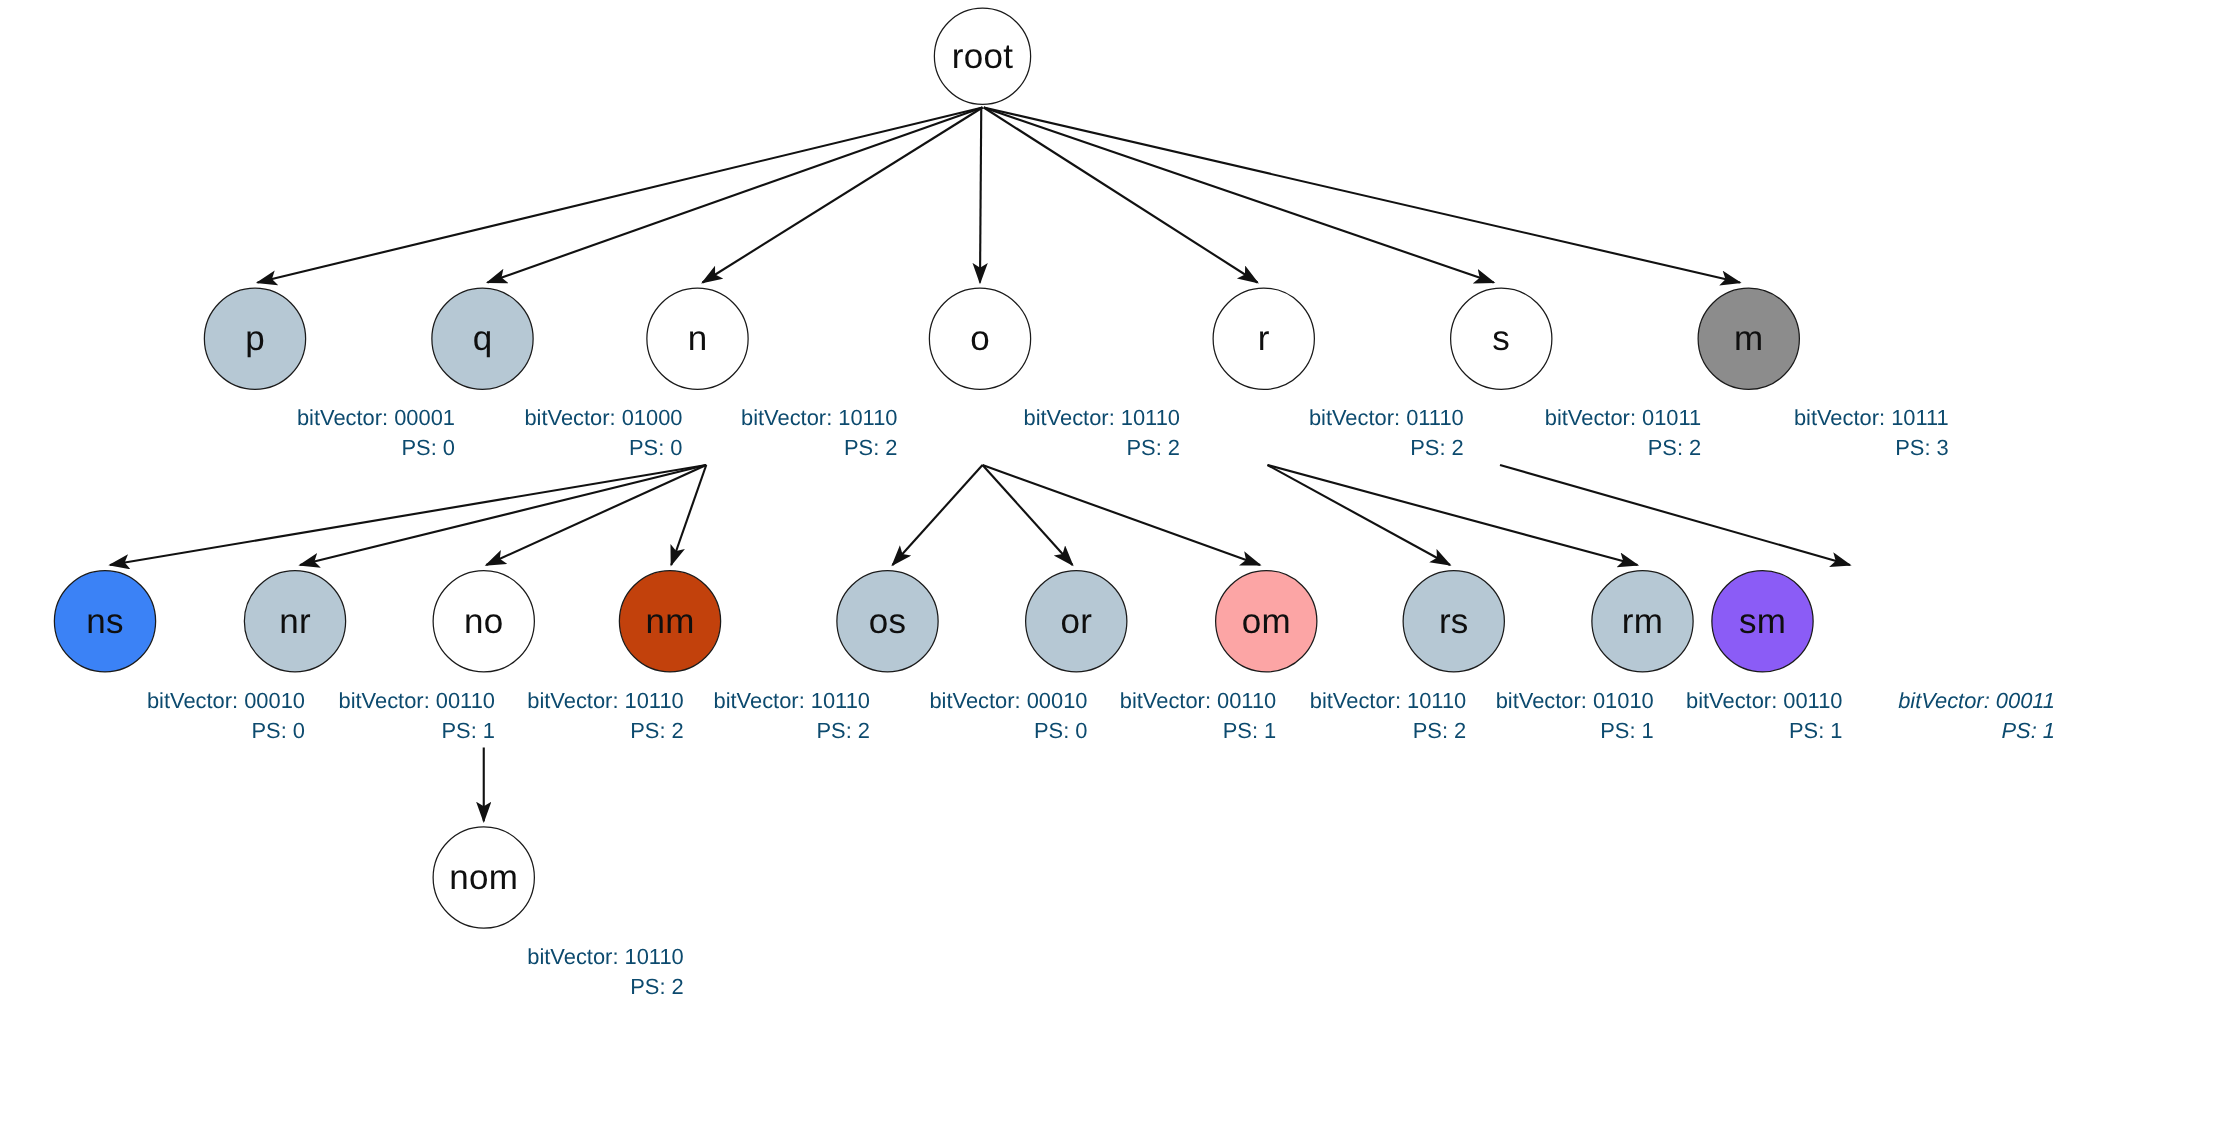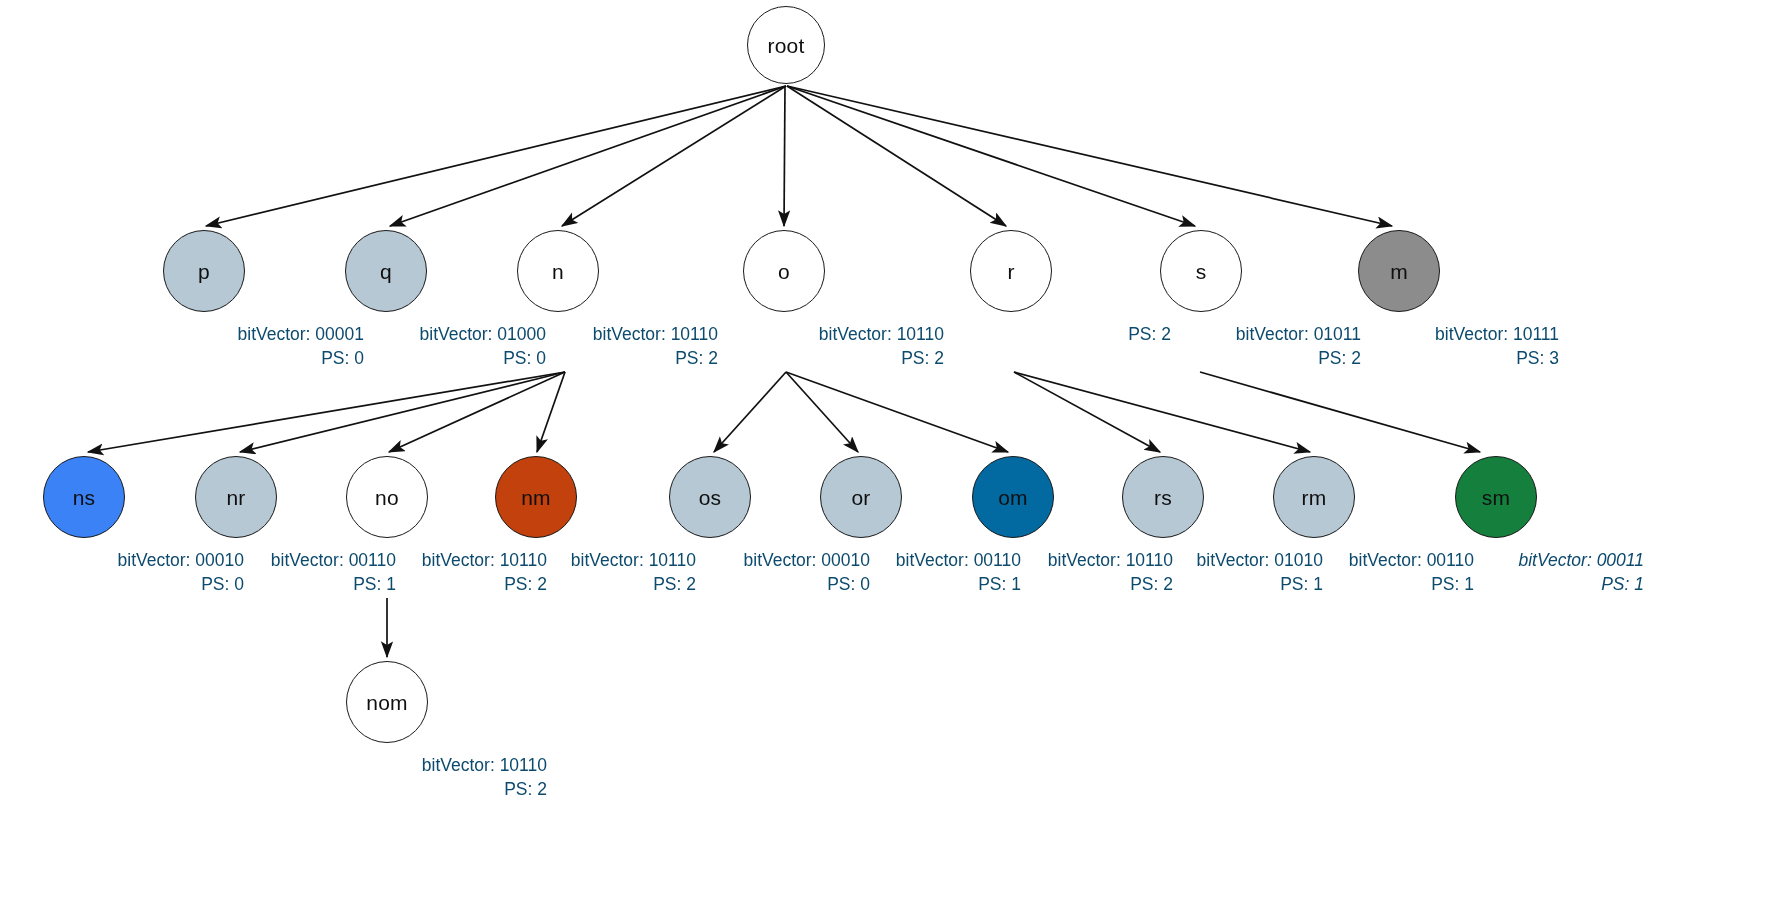--- a/index.html
+++ b/index.html
@@ -32,21 +32,21 @@
     box-sizing: border-box;
     border: 1.6px solid #1a1a1a;
     border-radius: 50%;
     background: #ffffff;
     display: flex;
     align-items: center;
     justify-content: center;
     z-index: 3;
   }
   .node-label {
-    font-size: 21px;
+    font-size: 28px;
     line-height: 1;
     color: #0f0f0f;
     letter-spacing: 0.2px;
     white-space: nowrap;
   }
   .node-meta {
     position: absolute;
     text-align: right;
     z-index: 2;
     white-space: nowrap;
@@ -130,30 +130,30 @@
       </div>
       <div class="node" style="left: 495px; top: 456px; width: 82px; height: 82px; background: #c2410c; border-color: rgb(26, 26, 26);">
         <span class="node-label">nm</span>
       </div>
       <div class="node" style="left: 669px; top: 456px; width: 82px; height: 82px; background: rgb(182, 200, 212); border-color: rgb(26, 26, 26);">
         <span class="node-label">os</span>
       </div>
       <div class="node" style="left: 820px; top: 456px; width: 82px; height: 82px; background: rgb(182, 200, 212); border-color: rgb(26, 26, 26);">
         <span class="node-label">or</span>
       </div>
-      <div class="node" style="left: 972px; top: 456px; width: 82px; height: 82px; background: #0369a1; border-color: rgb(26, 26, 26);">
+      <div class="node" style="left: 972px; top: 456px; width: 82px; height: 82px; background: #fca5a5; border-color: rgb(26, 26, 26);">
         <span class="node-label">om</span>
       </div>
       <div class="node" style="left: 1122px; top: 456px; width: 82px; height: 82px; background: rgb(182, 200, 212); border-color: rgb(26, 26, 26);">
         <span class="node-label">rs</span>
       </div>
       <div class="node" style="left: 1273px; top: 456px; width: 82px; height: 82px; background: rgb(182, 200, 212); border-color: rgb(26, 26, 26);">
         <span class="node-label">rm</span>
       </div>
-      <div class="node" style="left: 1455px; top: 456px; width: 82px; height: 82px; background: #15803d; border-color: rgb(26, 26, 26);">
+      <div class="node" style="left: 1369px; top: 456px; width: 82px; height: 82px; background: #8b5cf6; border-color: rgb(26, 26, 26);">
         <span class="node-label">sm</span>
       </div>
       <div class="node" style="left: 346px; top: 661px; width: 82px; height: 82px; background: rgb(255, 255, 255); border-color: rgb(26, 26, 26);">
         <span class="node-label">nom</span>
       </div>
     </div>
   <div id="meta-group">
       <div class="node-meta" style="left: 44px; top: 322px; width: 320px;">
         <div class="meta-bits">bitVector: 00001</div>
         <div class="meta-ps">PS: 0</div>
@@ -164,20 +164,21 @@
       </div>
       <div class="node-meta" style="left: 398px; top: 322px; width: 320px;">
         <div class="meta-bits">bitVector: 10110</div>
         <div class="meta-ps">PS: 2</div>
       </div>
       <div class="node-meta" style="left: 624px; top: 322px; width: 320px;">
         <div class="meta-bits">bitVector: 10110</div>
         <div class="meta-ps">PS: 2</div>
       </div>
       <div class="node-meta" style="left: 851px; top: 322px; width: 320px;">
+        <div class="meta-bits">bitVector: 01110</div>
         <div class="meta-ps">PS: 2</div>
       </div>
       <div class="node-meta" style="left: 1041px; top: 322px; width: 320px;">
         <div class="meta-bits">bitVector: 01011</div>
         <div class="meta-ps">PS: 2</div>
       </div>
       <div class="node-meta" style="left: 1239px; top: 322px; width: 320px;">
         <div class="meta-bits">bitVector: 10111</div>
         <div class="meta-ps">PS: 3</div>
       </div>

